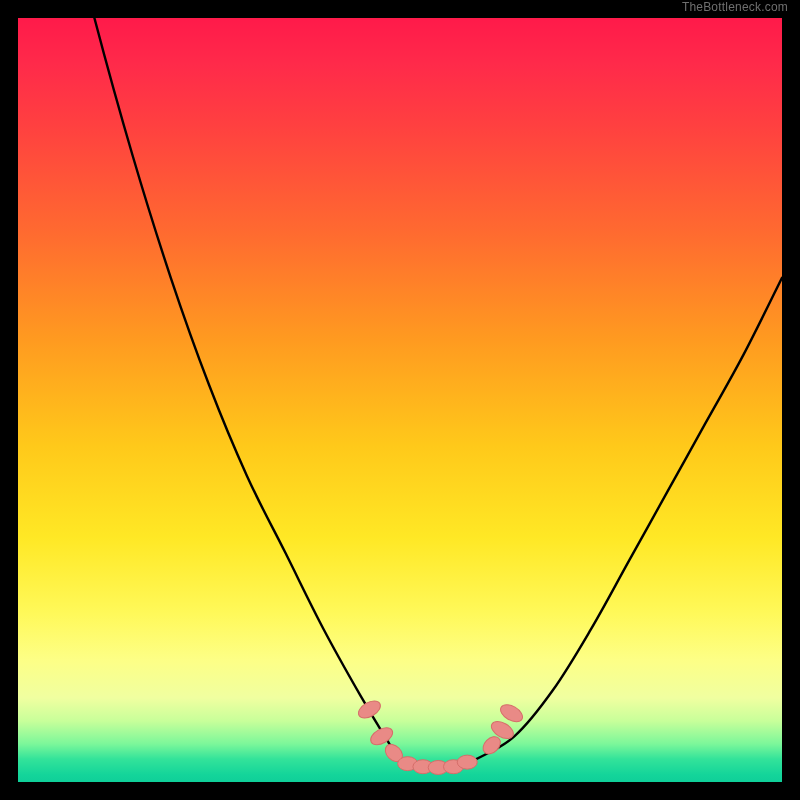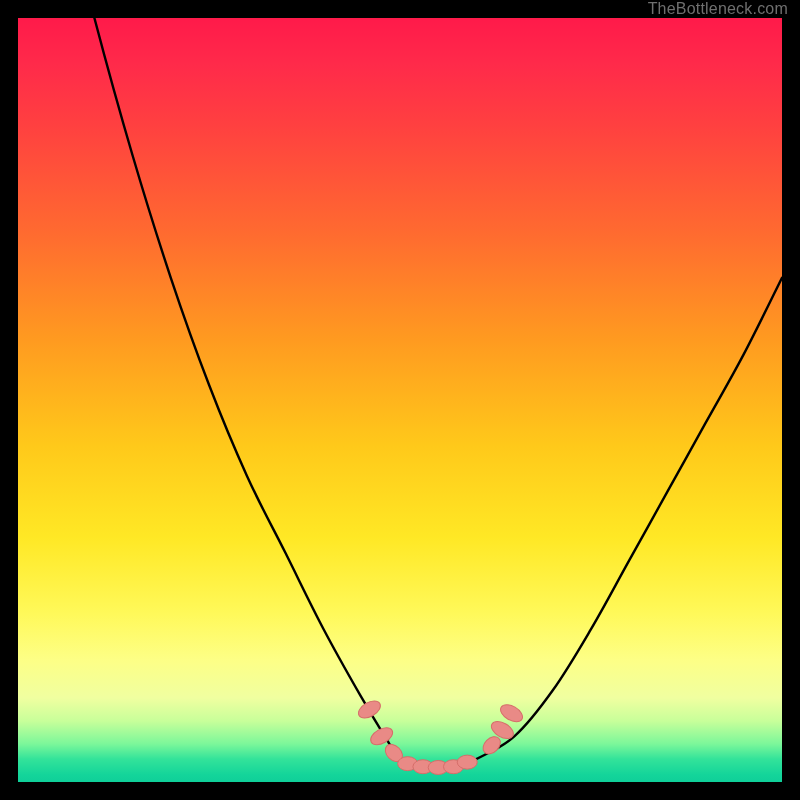--- a/index.html
+++ b/index.html
@@ -48,21 +48,21 @@
   }
   .overlay {
     position: absolute;
     inset: 0;
   }
   .watermark {
     position: absolute;
     top: 0;
     right: 12px;
     color: #6f6f6f;
-    font-size: 16px;
+    font-size: 12px;
     text-align: center;
     letter-spacing: 0.2px;
     user-select: none;
   }
 </style>
 </head>
 <body>
 
 <div class="frame">
   <div class="plot">

